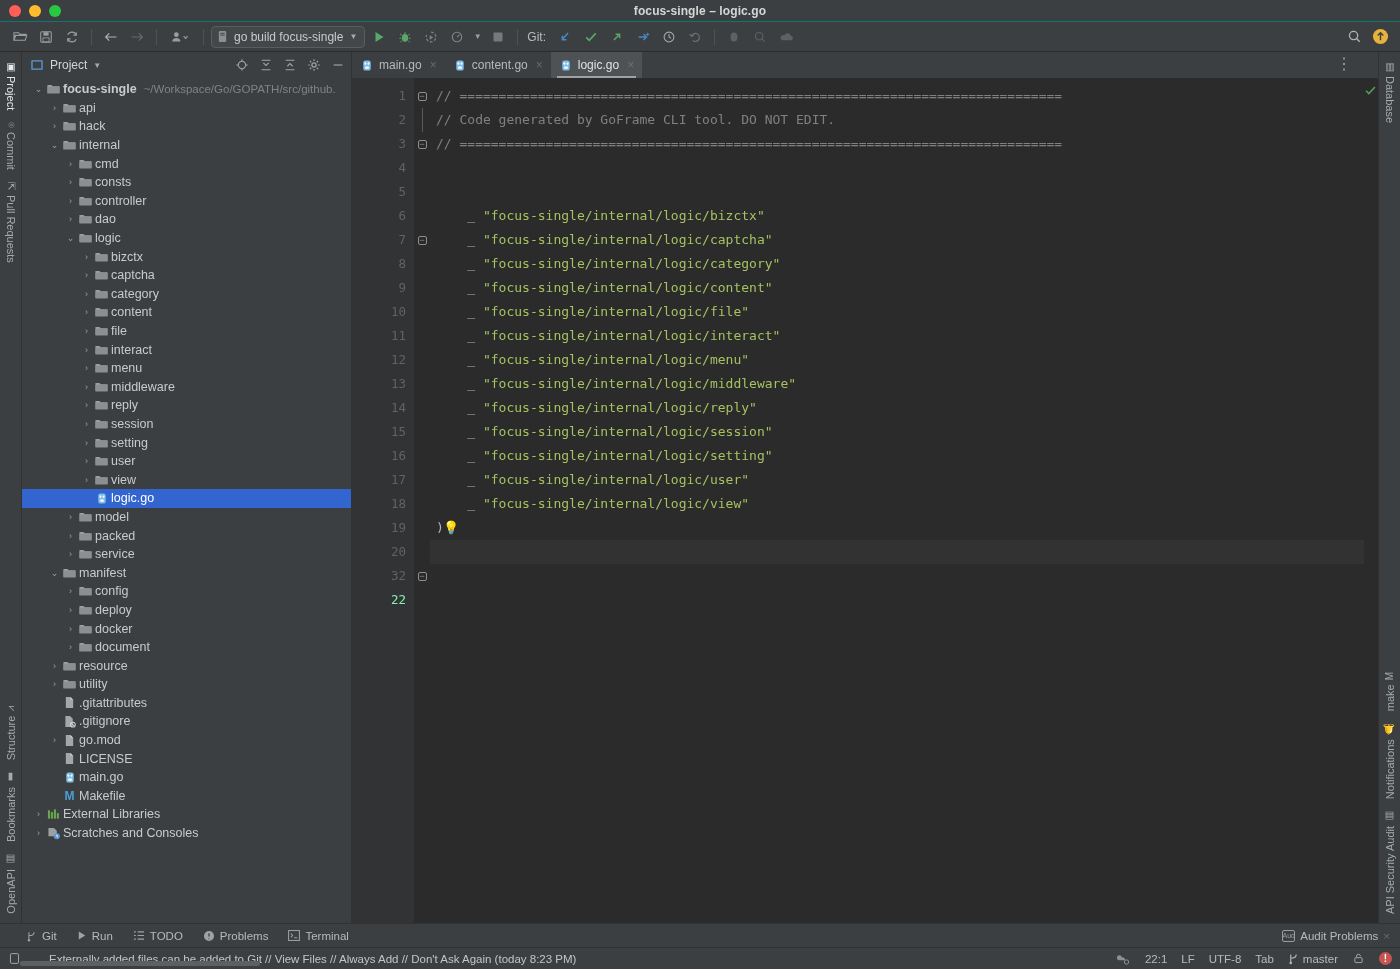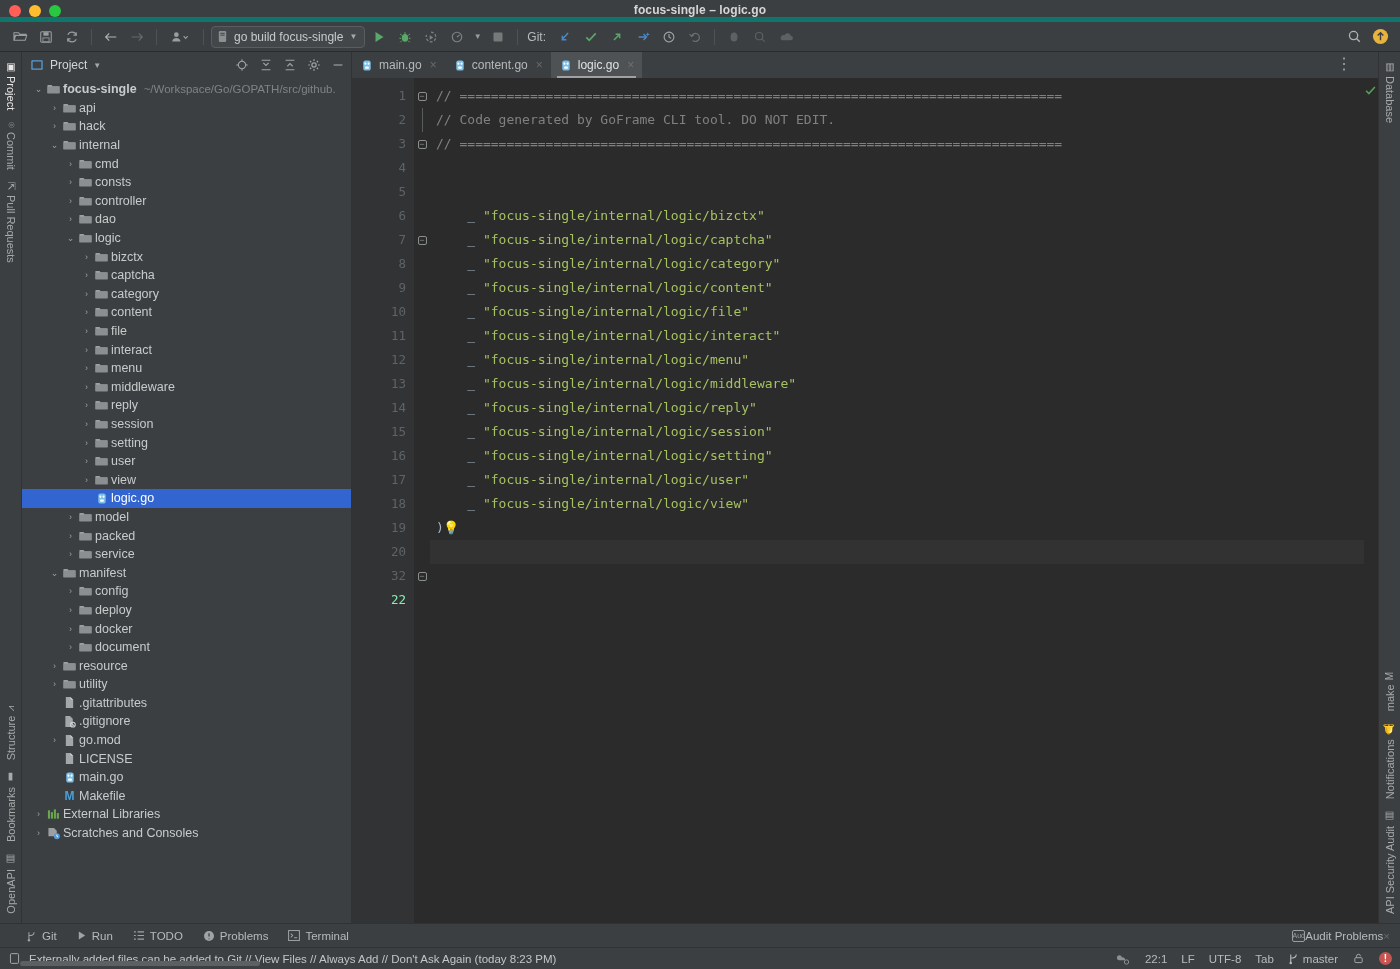--- a/index.html
+++ b/index.html
@@ -8,22 +8,22 @@
     background: #3c3f41;
     font-family: "Liberation Sans", sans-serif;
     overflow: hidden;
     -webkit-font-smoothing: antialiased;
   }
   .app { position: relative; width: 1400px; height: 969px; background: #3c3f41; display: flex; flex-direction: column; }
 
   
   .titlebar {
     height: 22px; background: #3c3f41; position: relative;
-    display: flex; align-items: flex-end; flex: 0 0 22px;
-    border-bottom: 5px solid #0f766e;
+    display: flex; align-items: center; flex: 0 0 22px;
+    border-bottom: 1px solid #0f766e;
   }
   .traffic { display: flex; gap: 8px; padding-left: 9px; align-items: center; }
   .tl { width: 12px; height: 12px; border-radius: 50%; }
   .tl.red { background: #ff5f57; }
   .tl.yellow { background: #febc2e; }
   .tl.green { background: #28c840; }
   .win-title {
     position: absolute; left: 0; right: 0; text-align: center;
     font-size: 12px; color: #d6d6d6; font-weight: bold; letter-spacing: .1px;
   }
@@ -159,34 +159,34 @@
   .ok-check { position: absolute; top: 6px; left: 0; color: #5a9e5a; font-size: 12px; }
 
   
   .toolwin {
     height: 24px; background: #3c3f41; display: flex; align-items: center;
     padding: 0 0 0 26px; gap: 20px; flex: 0 0 24px; border-top: 1px solid #323232;
   }
   .tw-item { display: flex; align-items: center; gap: 5px; font-size: 11.5px; color: #b7babb; }
   .tw-ico { font-size: 10px; color: #a0a3a4; }
   .audit-badge {
-    margin-left: auto; display: flex; align-items: center; 
+    margin-left: auto; display: flex; align-items: center; gap: 5px;
     font-size: 11.5px; color: #b7babb; padding-right: 10px;
   }
   .audit-ico {
     width: 13px; height: 12px; border: 1px solid #9a9d9e; border-radius: 2px;
     font-size: 7px; display: flex; align-items: center; justify-content: center; color: #9a9d9e;
   }
 
   
   .statusbar {
     height: 22px; background: #3c3f41; display: flex; align-items: center;
     padding: 0 8px 0 8px; gap: 8px; flex: 0 0 22px; border-top: 1px solid #323232;
   }
-  .sb-msg { font-size: 11.5px; color: #c2c5c6; }
+  .sb-msg { font-size: 11.5px; color: #c2c5c6; margin-left: 20px; }
   .sb-right { margin-left: auto; display: flex; align-items: center; gap: 14px; }
   .sb-item { font-size: 11.5px; color: #b7babb; display: flex; align-items: center; gap: 4px; }
   .err-dot {
     width: 13px; height: 13px; border-radius: 50%; background: #c75450;
     color: #fff; font-size: 10px; font-weight: bold;
     display: flex; align-items: center; justify-content: center; line-height: 1;
   }
   svg { display: block; }
 </style>
 </head>

